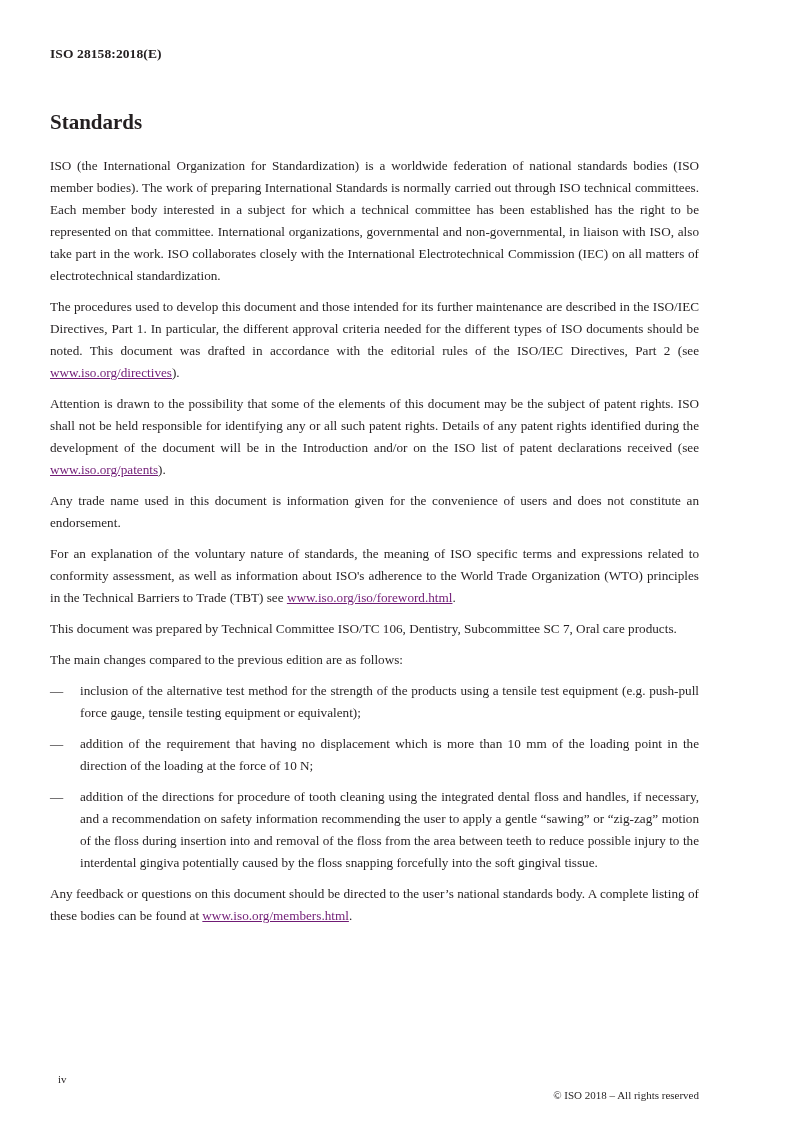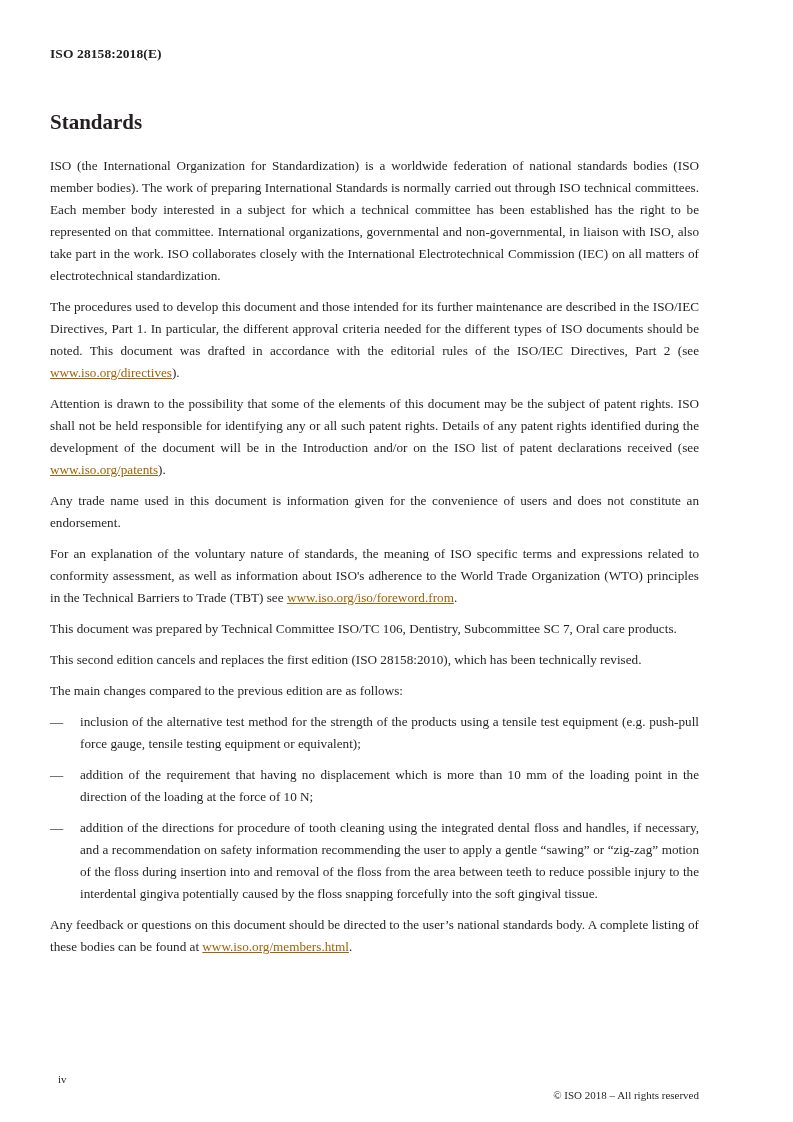--- a/index.html
+++ b/index.html
@@ -6,21 +6,21 @@
   body { width: 793px; height: 1122px; position: relative; overflow: hidden;
          font-family: "DejaVu Serif", "Liberation Serif", serif; color: #231f20; }
   .page { position: absolute; left: 50px; top: 0; width: 649px; height: 1096px; }
   .doc-id { position: absolute; top: 46px; left: 0; font-weight: bold; font-size: 13.5px;
             font-family: "Liberation Serif", "DejaVu Serif", serif; letter-spacing: 0.1px; }
   .title { position: absolute; top: 110px; left: 0; font-weight: bold; font-size: 21px; margin: 0;
            font-family: "Liberation Serif", "DejaVu Serif", serif; }
   .body { position: absolute; top: 155px; left: 0; width: 649px;
           font-family: "Liberation Serif", "DejaVu Serif", serif; font-size: 13.2px; line-height: 22px; }
   .body p { margin: 0 0 9px 0; text-align: justify; }
-  .body a { color: #a16207; text-decoration: underline; }
+  .body a { color: #701a75; text-decoration: underline; }
   ul.changes { list-style: none; margin: 0 0 9px 0; padding: 0; }
   ul.changes li { position: relative; padding-left: 30px; margin: 0 0 9px 0; text-align: justify; }
   ul.changes li .dash { position: absolute; left: 0; top: 0; }
   .footer { position: absolute; top: 1073px; left: 0; width: 649px; font-size: 11px;
             font-family: "Liberation Serif", "DejaVu Serif", serif; }
   .footer .page-num { position: absolute; left: 8px; top: 0; }
   .footer .copyright { position: absolute; right: 0; top: 16px; }
 </style>
 </head>
 <body>
@@ -31,25 +31,24 @@
 
   <div class="body">
     <p><span>ISO (the International Organization for Standardization) is a worldwide federation of national standards bodies (ISO member bodies). The work of preparing International Standards is normally carried out through ISO technical committees. Each member body interested in a subject for which a technical committee has been established has the right to be represented on that committee. International organizations, governmental and non-governmental, in liaison with ISO, also take part in the work. ISO collaborates closely with the International Electrotechnical Commission (IEC) on all matters of electrotechnical standardization.</span></p>
 
     <p><span>The procedures used to develop this document and those intended for its further maintenance are described in the ISO/IEC Directives, Part 1. In particular, the different approval criteria needed for the different types of ISO documents should be noted. This document was drafted in accordance with the editorial rules of the ISO/IEC Directives, Part 2 (see </span><a>www.iso.org/directives</a><span>).</span></p>
 
     <p><span>Attention is drawn to the possibility that some of the elements of this document may be the subject of patent rights. ISO shall not be held responsible for identifying any or all such patent rights. Details of any patent rights identified during the development of the document will be in the Introduction and/or on the ISO list of patent declarations received (see </span><a>www.iso.org/patents</a><span>).</span></p>
 
     <p><span>Any trade name used in this document is information given for the convenience of users and does not constitute an endorsement.</span></p>
 
-    <p><span>For an explanation of the voluntary nature of standards, the meaning of ISO specific terms and expressions related to conformity assessment, as well as information about ISO's adherence to the World Trade Organization (WTO) principles in the Technical Barriers to Trade (TBT) see </span><a>www.iso.org/iso/foreword.from</a><span>.</span></p>
+    <p><span>For an explanation of the voluntary nature of standards, the meaning of ISO specific terms and expressions related to conformity assessment, as well as information about ISO's adherence to the World Trade Organization (WTO) principles in the Technical Barriers to Trade (TBT) see </span><a>www.iso.org/iso/foreword.html</a><span>.</span></p>
 
     <p><span>This document was prepared by Technical Committee ISO/TC 106, Dentistry, Subcommittee SC 7, Oral care products.</span></p>
 
-    <p><span>This second edition cancels and replaces the first edition (ISO 28158:2010), which has been technically revised.</span></p>
 
     <p><span>The main changes compared to the previous edition are as follows:</span></p>
 
     <ul class="changes">
       <li><span class="dash">—</span><span>inclusion of the alternative test method for the strength of the products using a tensile test equipment (e.g. push-pull force gauge, tensile testing equipment or equivalent);</span></li>
       <li><span class="dash">—</span><span>addition of the requirement that having no displacement which is more than 10 mm of the loading point in the direction of the loading at the force of 10 N;</span></li>
       <li><span class="dash">—</span><span>addition of the directions for procedure of tooth cleaning using the integrated dental floss and handles, if necessary, and a recommendation on safety information recommending the user to apply a gentle “sawing” or “zig-zag” motion of the floss during insertion into and removal of the floss from the area between teeth to reduce possible injury to the interdental gingiva potentially caused by the floss snapping forcefully into the soft gingival tissue.</span></li>
     </ul>
 
     <p><span>Any feedback or questions on this document should be directed to the user’s national standards body. A complete listing of these bodies can be found at </span><a>www.iso.org/members.html</a><span>.</span></p>

